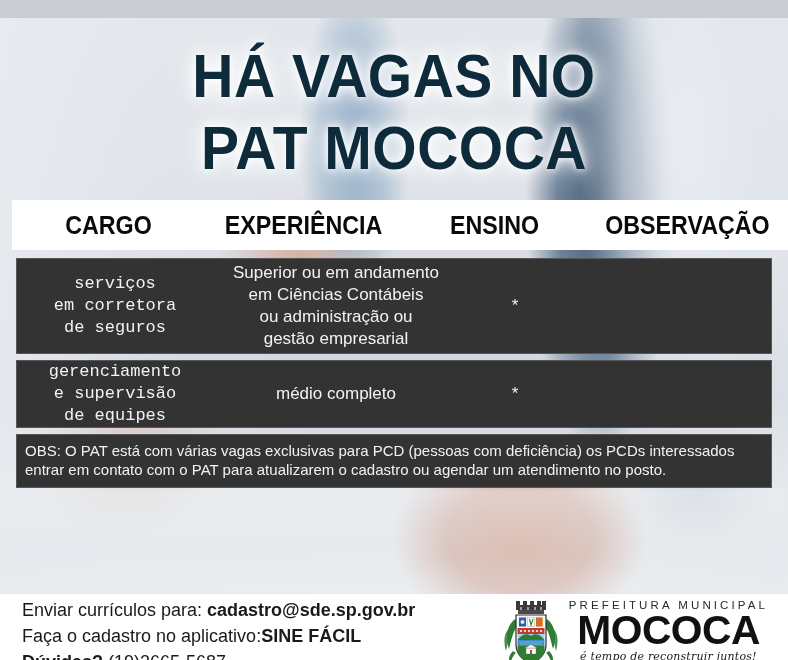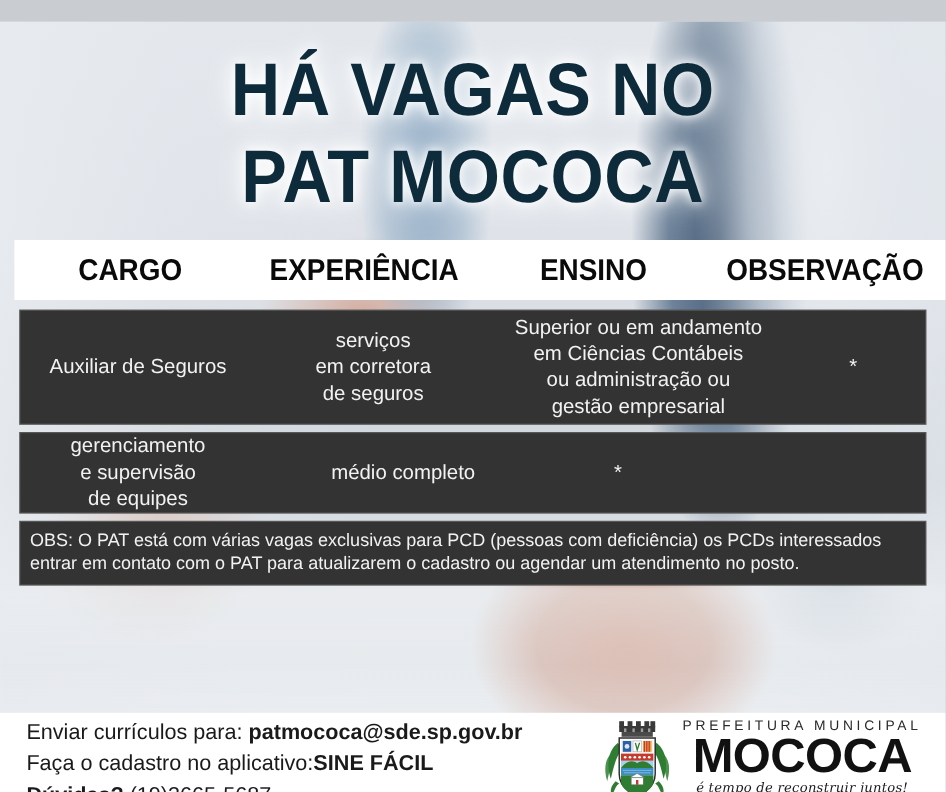--- a/index.html
+++ b/index.html
@@ -113,21 +113,21 @@
     border: 1px solid rgba(255,255,255,0.18);
   }
   .row .cell {
     text-align: center;
     font-size: 17px;
     line-height: 22px;
     padding: 4px 4px;
     color: #f2f2f2;
   }
   .c-cargo       { width: 196px; font-size: 17px; }
-  .c-experiencia { width: 196px; }
+  .c-experiencia { width: 196px; font-family: Liberation Mono, monospace; }
   .c-ensino      { width: 246px; }
   .c-observacao  { width: 112px; font-size: 19px; }
 
   .row-1 { height: 96px; }
   .row-2 { height: 68px; }
 
   .obs-row {
     background: #333333;
     border: 1px solid rgba(255,255,255,0.18);
     padding: 6px 8px 8px 8px;
@@ -207,41 +207,40 @@
   <div class="header-band">
     <div class="hcell h-cargo">CARGO</div>
     <div class="hcell h-experiencia">EXPERIÊNCIA</div>
     <div class="hcell h-ensino">ENSINO</div>
     <div class="hcell h-observacao">OBSERVAÇÃO</div>
   </div>
 
   <div class="tbl">
 
     <div class="row row-1">
-      <div class="cell c-cargo">Auxiliar de Seguros</div>
       <div class="cell c-experiencia">serviços<br>em corretora<br>de seguros</div>
       <div class="cell c-ensino">Superior ou em andamento<br>em Ciências Contábeis<br>ou administração ou<br>gestão empresarial</div>
       <div class="cell c-observacao">*</div>
     </div>
 
     <div class="row row-2">
       <div class="cell c-experiencia">gerenciamento<br>e supervisão<br>de equipes</div>
       <div class="cell c-ensino">médio completo</div>
       <div class="cell c-observacao">*</div>
     </div>
 
     <div class="obs-row">OBS: O PAT está com várias vagas exclusivas para PCD (pessoas com deficiência) os PCDs interessados entrar em contato com o PAT para atualizarem o cadastro ou agendar um atendimento no posto.</div>
 
   </div>
 
   <div class="footer">
 
     <div class="footer-text">
       <div class="row-f">
-        <span>Enviar currículos para: </span><span class="b">patmococa@sde.sp.gov.br</span>
+        <span>Enviar currículos para: </span><span class="b">cadastro@sde.sp.gov.br</span>
       </div>
       <div class="row-f">
         <span>Faça o cadastro no aplicativo:</span><span class="b">SINE FÁCIL</span>
       </div>
       <div class="row-f">
         <span class="b">Dúvidas?</span><span> (19)3665-5687</span>
       </div>
     </div>
 
     <div class="logo">

